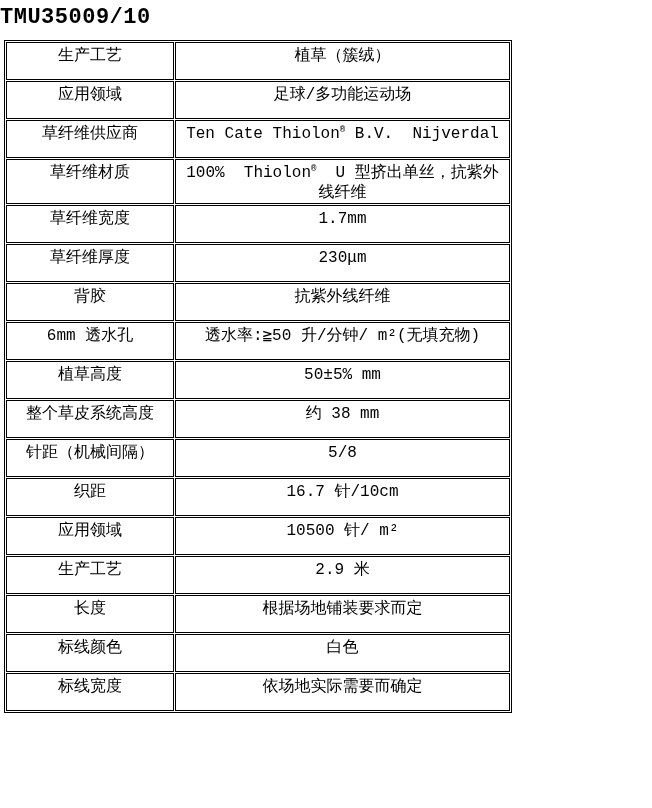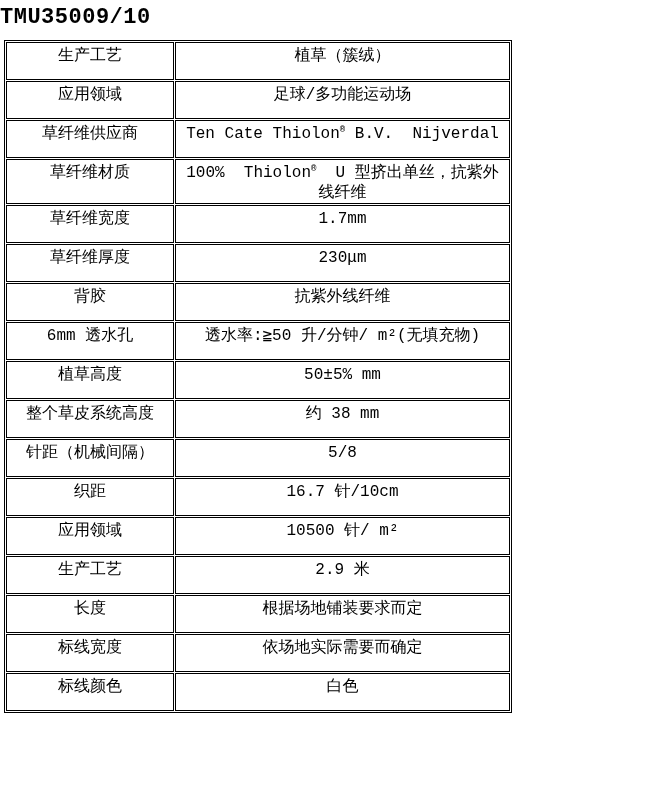--- a/index.html
+++ b/index.html
@@ -119,22 +119,22 @@
         </tr>
         <tr>
           <td class="label-cell">生产工艺</td>
           <td class="value-cell">2.9 米</td>
         </tr>
         <tr>
           <td class="label-cell">长度</td>
           <td class="value-cell">根据场地铺装要求而定</td>
         </tr>
         <tr>
+          <td class="label-cell">标线颜色</td>
+          <td class="value-cell">白色</td>
+        </tr>
+        <tr>
           <td class="label-cell">标线宽度</td>
           <td class="value-cell">依场地实际需要而确定</td>
-        </tr>
-        <tr>
-          <td class="label-cell">标线颜色</td>
-          <td class="value-cell">白色</td>
         </tr>
       </tbody>
   </table>
 </div>
 
 </body></html>

